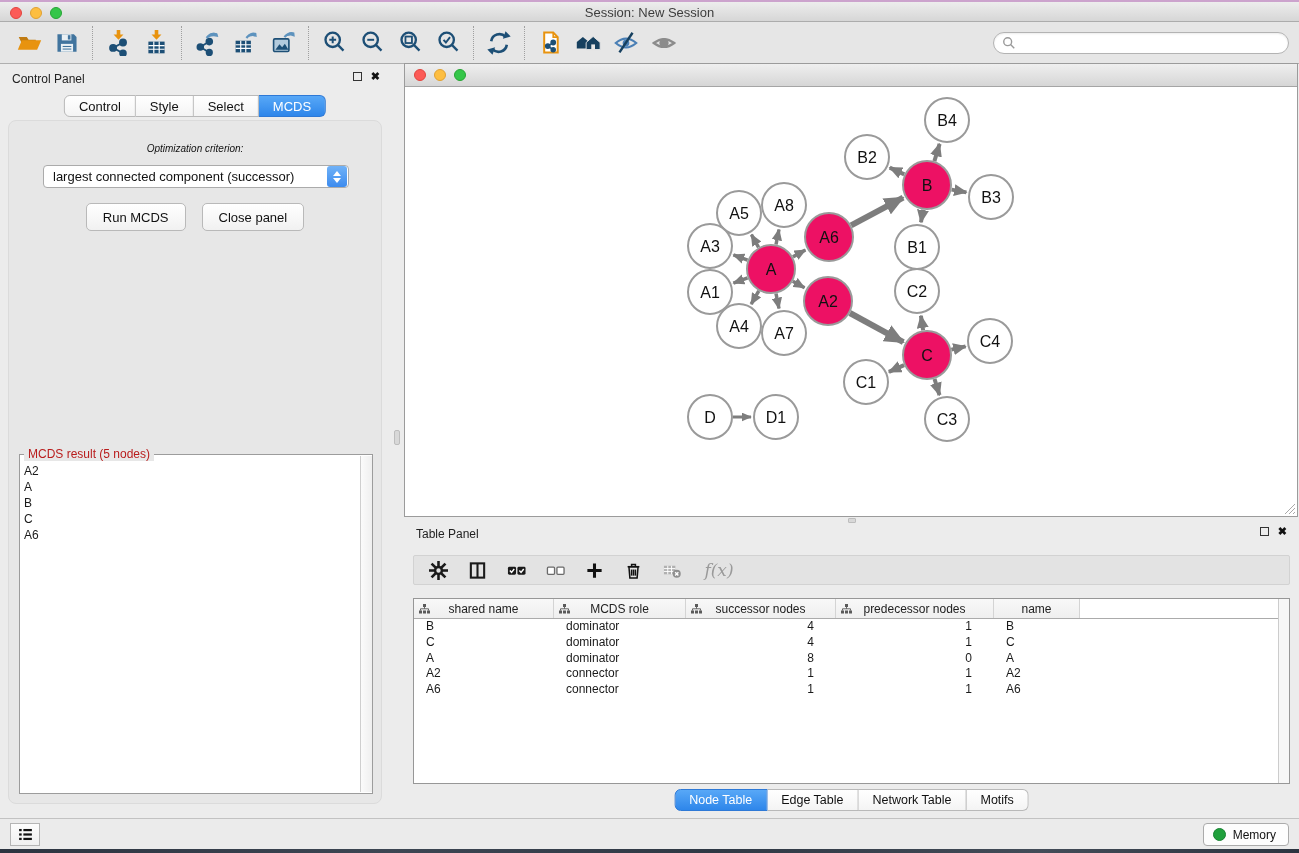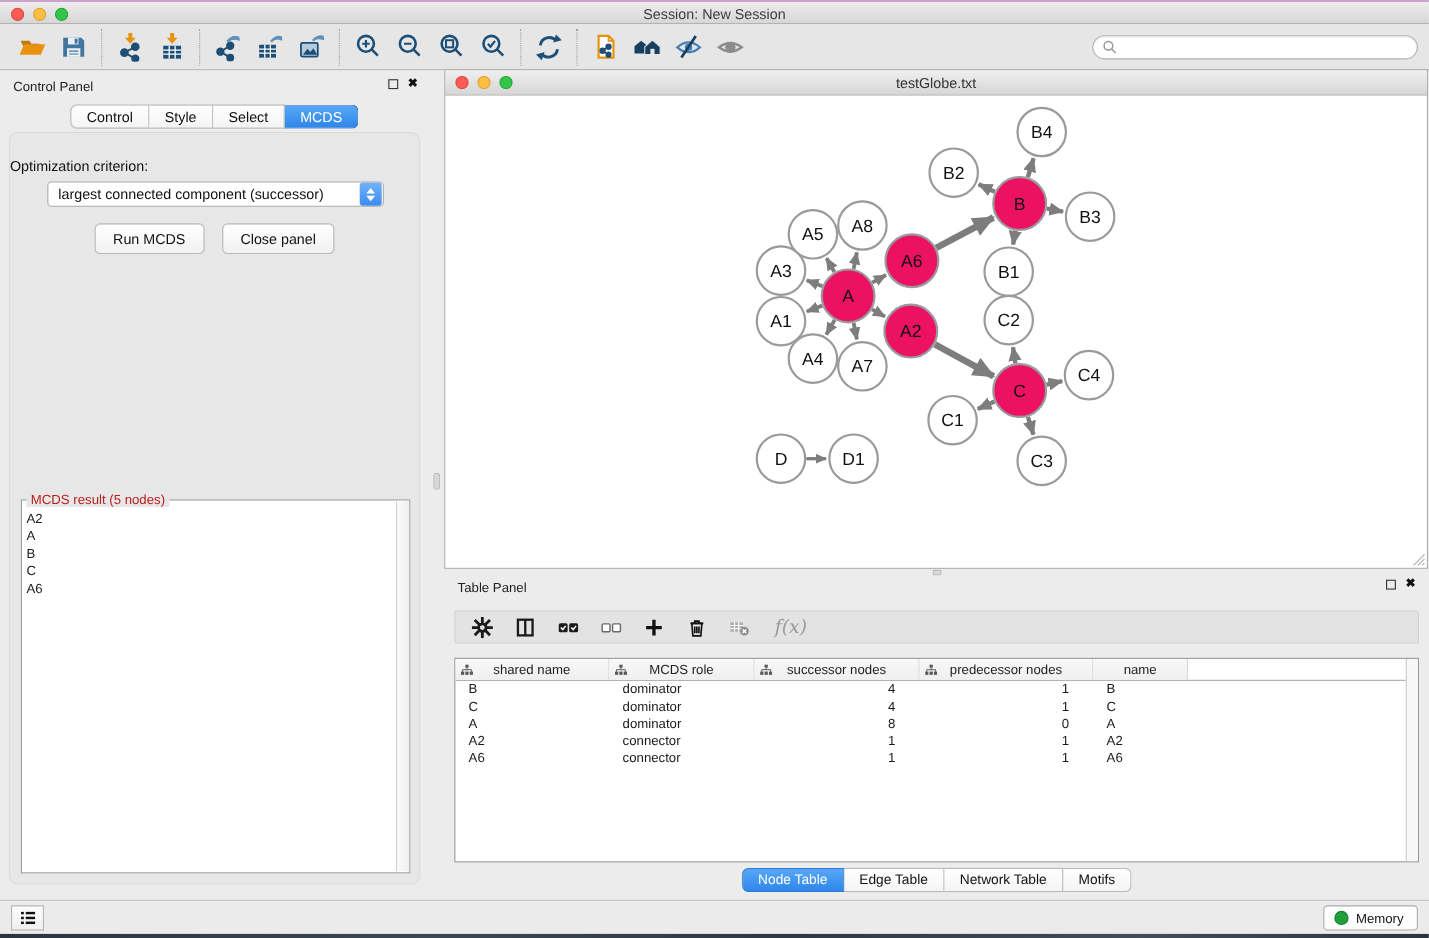--- a/index.html
+++ b/index.html
@@ -40,21 +40,21 @@
   
   .control-panel { position:absolute; left:0; top:64px; width:390px; height:754px; background:#ECECEC; }
   .cp-tabs { position:absolute; left:50%; transform:translateX(-50%); top:31px; display:flex; }
   .seg { height:22px; background:linear-gradient(#FFFFFF,#F4F4F4); border:1px solid #B9B9B9; border-left:none;
     font-size:13px; color:#111; display:flex; align-items:center; justify-content:center; padding:0 14px; cursor:default; }
   .seg:first-child { border-left:1px solid #B9B9B9; border-radius:6px 0 0 6px; }
   .seg:last-child { border-radius:0 6px 6px 0; }
   .seg.active { background:linear-gradient(#58A8F7,#2E86EA); border-color:#2E79D6; color:#fff; }
   .cp-content { position:absolute; left:8px; top:56px; width:374px; height:684px; background:#E7E7E7;
     border:1px solid #DBDBDB; border-radius:8px; }
-  .opt-label { position:absolute; left:0; right:0; top:22px; text-align:left; font-size:13px; color:#111; }
+  .opt-label { position:absolute; left:0; right:0; top:22px; text-align:center; font-size:10px; color:#111;font-style:italic; }
   .opt-select { position:absolute; left:34px; top:44px; width:306px; height:23px; background:#fff;
     border:1px solid #ABABAB; border-radius:4px; display:flex; align-items:center; cursor:default; }
   .opt-select .val { flex:1; font-size:13px; padding-left:9px; color:#111; white-space:nowrap; }
   .stepper { width:20px; height:21px; border-radius:3px; margin-right:1px;
     background:linear-gradient(#70B2F8,#3C8BEE); display:flex; flex-direction:column; align-items:center; justify-content:center; gap:2px; }
   .tri-up { width:0; height:0; border-left:4px solid transparent; border-right:4px solid transparent; border-bottom:5px solid #fff; }
   .tri-down { width:0; height:0; border-left:4px solid transparent; border-right:4px solid transparent; border-top:5px solid #fff; }
   .cp-buttons { position:absolute; left:0; right:0; top:82px; display:flex; justify-content:center; gap:16px; }
   .btn { height:23px; padding:13px 16px; font-size:13px; color:#111; background:linear-gradient(#FFFFFF,#F1F1F1);
     border:1px solid #B9B9B9; border-radius:5px; display:flex; align-items:center; cursor:default; }
@@ -325,21 +325,20 @@
     <div class="handle"></div>
   </div>
 
 <div class="netwin">
   <div class="netwin-title">
     <div class="lights" style="position:absolute;">
       <div class="light red"></div>
       <div class="light yellow"></div>
       <div class="light green"></div>
     </div>
-    <div class="t">testGlobe.txt</div>
   </div>
   <div class="netbody">
     <svg class="graph" width="892" height="430">
         <defs>
           <marker id="arrow" markerWidth="3.4" markerHeight="3" refX="3.1" refY="1.5" orient="auto" markerUnits="strokeWidth">
             <path d="M0,0 L3.4,1.5 L0,3 Z" fill="#7D7D7D"></path>
           </marker>
         </defs>
         <line x1="342.6" y1="190.8" x2="328.4" y2="196.2" stroke="#7D7D7D" stroke-width="3.5" marker-end="url(#arrow)"></line>
         <line x1="342.6" y1="173.2" x2="328.4" y2="167.8" stroke="#7D7D7D" stroke-width="3.5" marker-end="url(#arrow)"></line>

